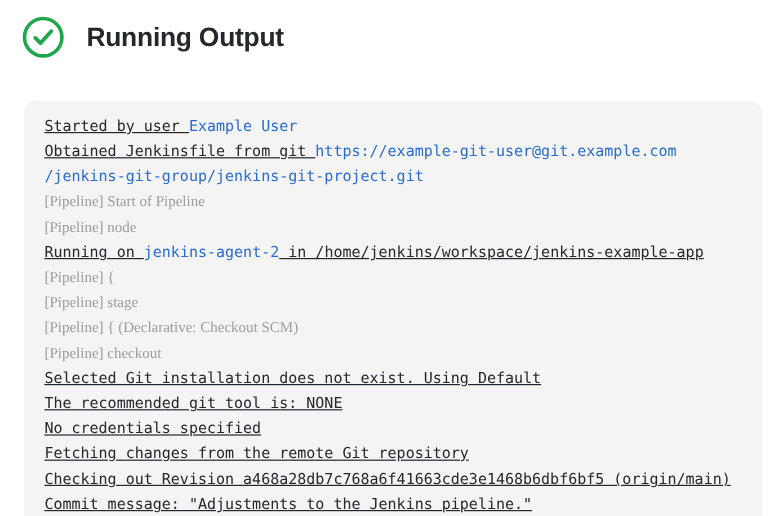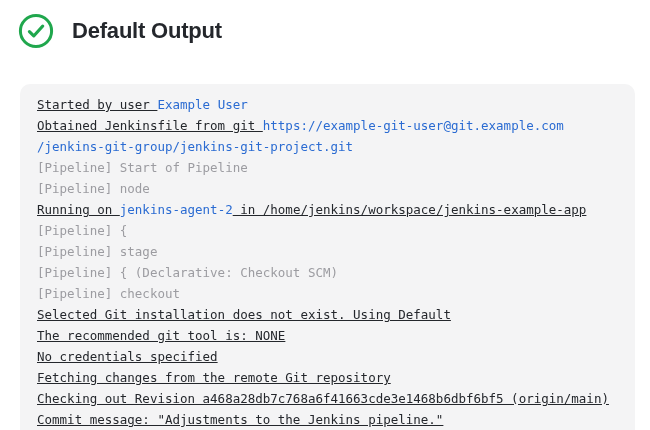--- a/index.html
+++ b/index.html
@@ -53,31 +53,31 @@
     font-family: "DejaVu Sans Mono", monospace;
     font-size: 12.5px;
     line-height: 21px;
     white-space: pre;
     overflow: hidden;
   }
 
   .line { height: 21px; }
 
   .seg-plain { color: var(--text-dark, #24272c); text-decoration: underline; }
-  .seg-muted { color: var(--muted-gray, #9c9ca1); }
+  .seg-muted { color: var(--muted-gray, #9c9ca1); font-family: Liberation Serif, serif; }
   .seg-link  { color: var(--link-blue, #2a6bd2); cursor: pointer; text-decoration: none; }
 </style>
 </head>
 <body>
 
 <div class="page">
 
   <div class="header">
     <svg class="status-icon" viewBox="0 0 24 24" fill="none">
       <circle cx="12" cy="12" r="10.4" stroke="#20a74d" stroke-width="2"></circle>
       <path d="M7.6 12.4l2.9 2.9 6-6.6" stroke="#20a74d" stroke-width="2.1" stroke-linecap="round" stroke-linejoin="round"></path>
     </svg>
-    <div class="page-title">Default Output</div>
+    <div class="page-title">Running Output</div>
   </div>
 
   <div class="console-box"><div class="line"><span class="seg-plain">Started by user </span><span class="seg-link">Example User</span></div><div class="line"><span class="seg-plain">Obtained Jenkinsfile from git </span><span class="seg-link">https://example-git-user@git.example.com</span></div><div class="line"><span class="seg-link">/jenkins-git-group/jenkins-git-project.git</span></div><div class="line"><span class="seg-muted">[Pipeline] Start of Pipeline</span></div><div class="line"><span class="seg-muted">[Pipeline] node</span></div><div class="line"><span class="seg-plain">Running on </span><span class="seg-link">jenkins-agent-2</span><span class="seg-plain"> in /home/jenkins/workspace/jenkins-example-app</span></div><div class="line"><span class="seg-muted">[Pipeline] {</span></div><div class="line"><span class="seg-muted">[Pipeline] stage</span></div><div class="line"><span class="seg-muted">[Pipeline] { (Declarative: Checkout SCM)</span></div><div class="line"><span class="seg-muted">[Pipeline] checkout</span></div><div class="line"><span class="seg-plain">Selected Git installation does not exist. Using Default</span></div><div class="line"><span class="seg-plain">The recommended git tool is: NONE</span></div><div class="line"><span class="seg-plain">No credentials specified</span></div><div class="line"><span class="seg-plain">Fetching changes from the remote Git repository</span></div><div class="line"><span class="seg-plain">Checking out Revision a468a28db7c768a6f41663cde3e1468b6dbf6bf5 (origin/main)</span></div><div class="line"><span class="seg-plain">Commit message: "Adjustments to the Jenkins pipeline."</span></div></div>
 
 </div>
 
 </body></html>

